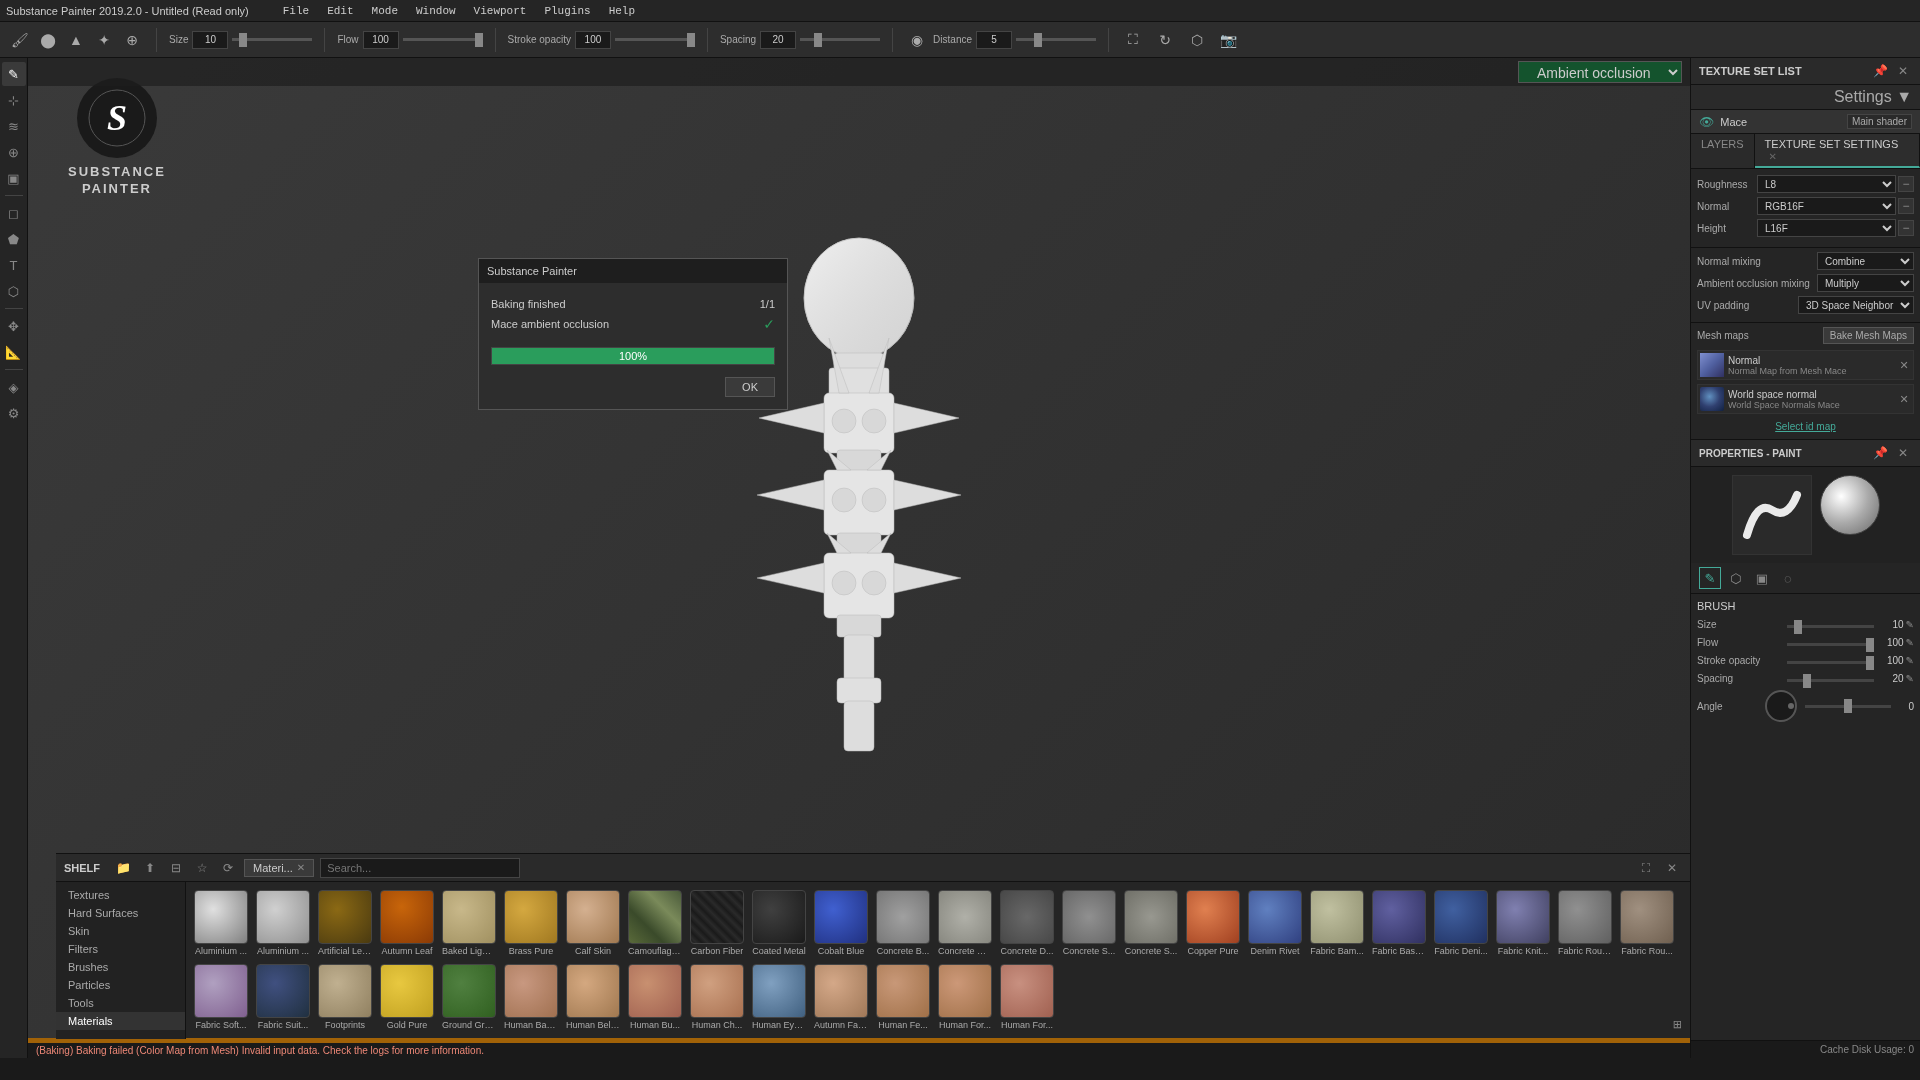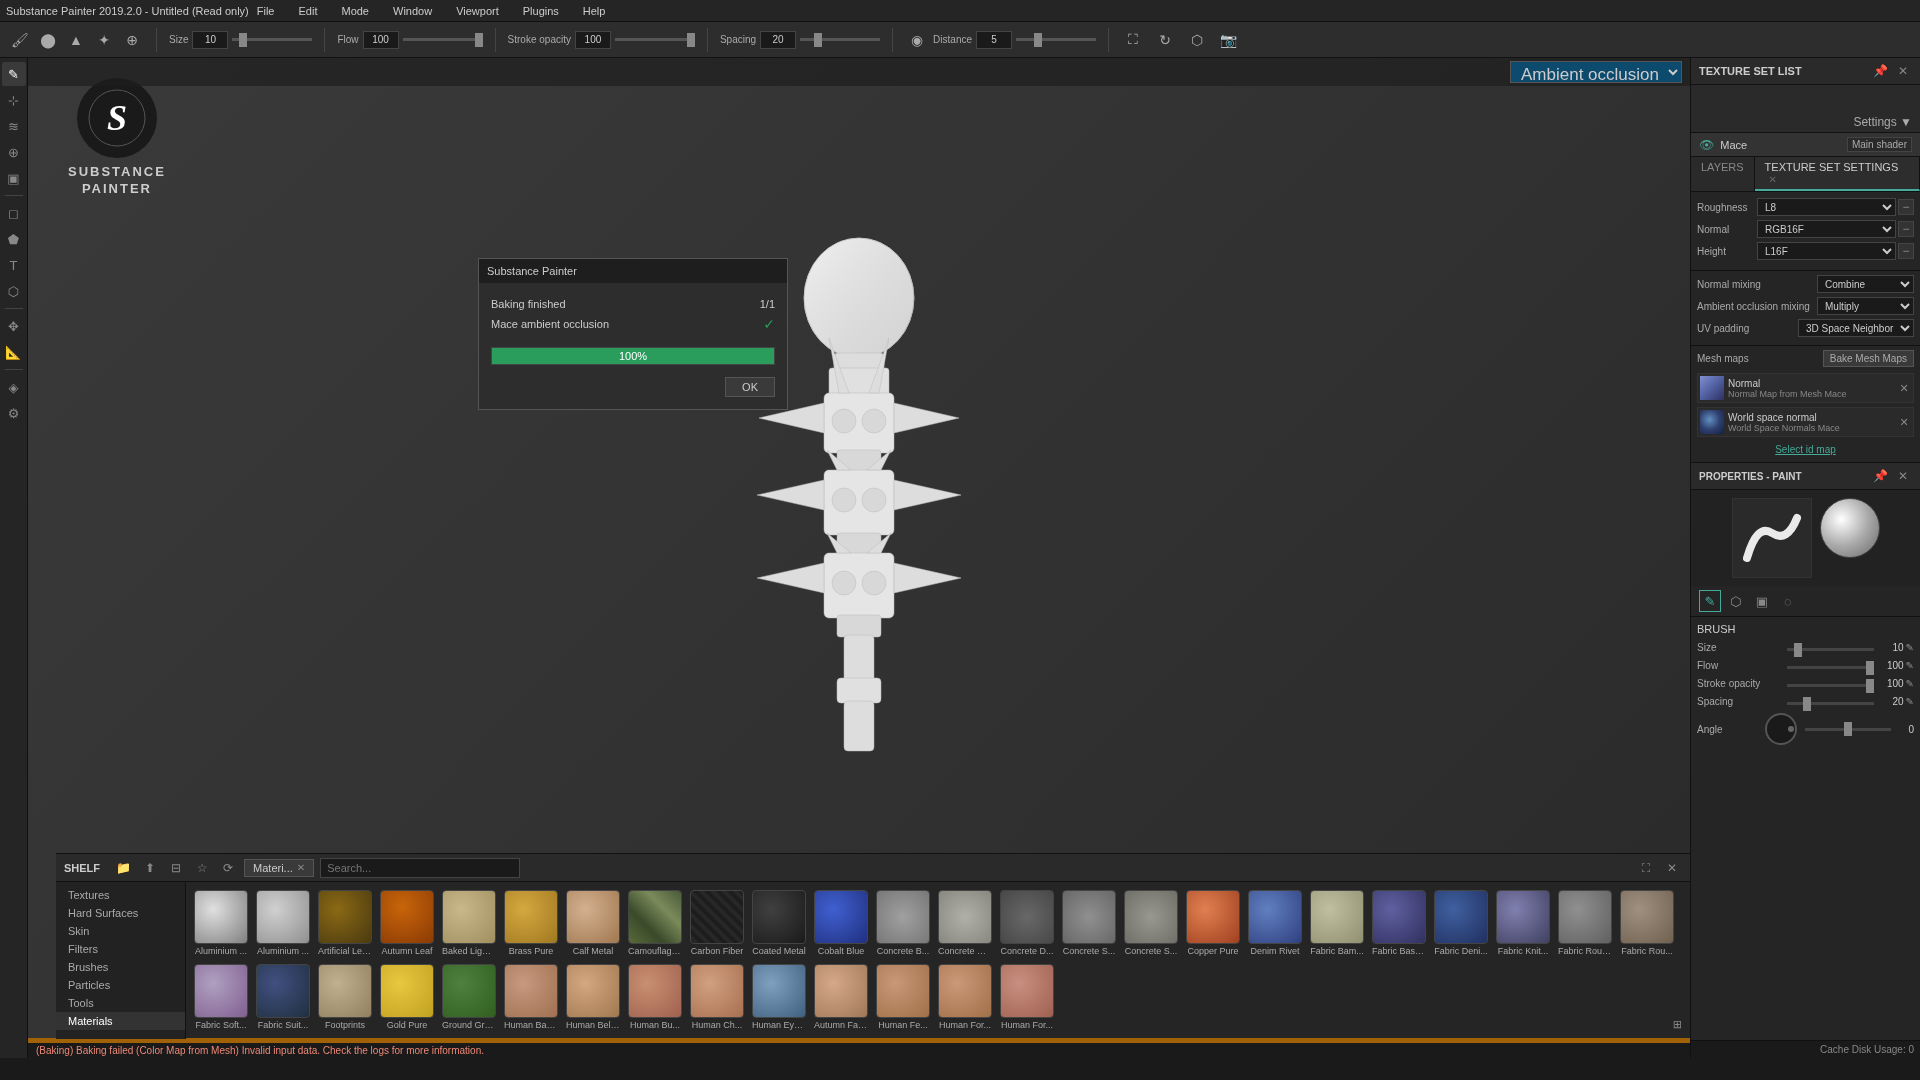--- a/index.html
+++ b/index.html
@@ -1,19 +1,19 @@
 <!DOCTYPE html>
 <html><head>
   <meta charset="utf-8">
   <style>
     * { margin: 0; padding: 0; box-sizing: border-box; }
     body { width: 1920px; height: 1080px; background: #1a1a1a; font-family: 'Segoe UI', Arial, sans-serif; font-size: 11px; color: #ccc; overflow: hidden; }
     #titlebar { background: #252525; height: 22px; display: flex; align-items: center; padding: 0 6px; border-bottom: 1px solid #111; }
     #titlebar .app-name { color: #ccc; font-size: 11px; }
-    .menu-items { display: flex; gap: 8px; margin-left: 0; }
+    .menu-items { display: flex; gap: 2px; margin-left: 26px; font-family: Liberation Mono, monospace; }
     .menu-item { padding: 2px 8px; color: #ccc; font-size: 11px; cursor: pointer; }
 
     #toolbar { background: #2d2d2d; height: 36px; display: flex; align-items: center; padding: 0 8px; gap: 8px; border-bottom: 1px solid #111; }
     .toolbar-group { display: flex; align-items: center; gap: 4px; }
     .toolbar-label { color: #aaa; font-size: 10px; }
     .toolbar-value { background: #1a1a1a; border: 1px solid #444; color: #ccc; font-size: 10px; width: 36px; height: 18px; text-align: center; padding: 0 2px; }
     .toolbar-slider { -webkit-appearance: none; width: 80px; height: 3px; background: #555; outline: none; }
     .toolbar-slider::-webkit-slider-thumb { -webkit-appearance: none; width: 8px; height: 14px; background: #888; cursor: pointer; }
     .toolbar-divider { width: 1px; height: 24px; background: #444; margin: 0 4px; }
     .toolbar-icon-btn { width: 24px; height: 24px; display: flex; align-items: center; justify-content: center; background: none; border: none; color: #aaa; cursor: pointer; font-size: 14px; }
@@ -34,21 +34,21 @@
     
     #sp-logo { position: absolute; top: 20px; left: 40px; display: flex; flex-direction: column; align-items: center; z-index: 2; }
     .sp-logo-circle { width: 80px; height: 80px; border-radius: 50%; background: #1a1a1a; display: flex; align-items: center; justify-content: center; margin-bottom: 6px; }
     .sp-logo-text { color: #ccc; font-size: 13px; font-weight: 600; letter-spacing: 2px; text-align: center; line-height: 1.3; }
 
     
     #mace-render { position: absolute; top: 0; left: 0; right: 0; bottom: 0; display: flex; align-items: center; justify-content: center; }
 
     
     #viewport-top { position: absolute; top: 0; left: 0; right: 0; height: 28px; display: flex; align-items: center; justify-content: flex-end; padding: 0 8px; background: rgba(30,30,30,0.7); z-index: 10; }
-    .viewport-dropdown { background: #0c4a6e; border: 1px solid #555; color: #ccc; font-size: 17px; padding: 2px 6px; cursor: pointer; height: 22px; }
+    .viewport-dropdown { background: #14532d; border: 1px solid #555; color: #ccc; font-size: 14px; padding: 2px 14px; cursor: pointer; height: 22px; }
 
     
     #baking-dialog { position: absolute; top: 200px; left: 450px; width: 310px; background: #2d2d2d; border: 1px solid #555; z-index: 20; }
     .dialog-titlebar { background: #1e1e1e; padding: 6px 8px; color: #ccc; font-size: 11px; display: flex; align-items: center; justify-content: space-between; }
     .dialog-content { padding: 12px; }
     .dialog-row { display: flex; align-items: center; justify-content: space-between; padding: 3px 0; font-size: 11px; color: #ccc; }
     .dialog-progress { height: 18px; background: #b91c1c; border: 1px solid #444; margin: 12px 0 8px 0; position: relative; overflow: hidden; }
     .dialog-progress-fill { height: 100%; background: #2a9d5c; width: 100%; display: flex; align-items: center; justify-content: center; }
     .dialog-progress-text { color: #fff; font-size: 11px; position: absolute; left: 50%; top: 50%; transform: translate(-50%, -50%); }
     .dialog-buttons { display: flex; justify-content: flex-end; padding: 4px 0 0 0; }
@@ -126,21 +126,21 @@
     
     #right-panel { width: 230px; background: #252525; border-left: 1px solid #111; display: flex; flex-direction: column; overflow: hidden; }
 
     
     #tsl-header { background: #2a2a2a; padding: 4px 8px; display: flex; align-items: center; justify-content: space-between; border-bottom: 1px solid #111; }
     #tsl-title { color: #ccc; font-size: 11px; font-weight: 600; }
     .tsl-icons { display: flex; gap: 4px; }
     .panel-icon { color: #888; cursor: pointer; font-size: 12px; width: 18px; height: 18px; display: flex; align-items: center; justify-content: center; }
 
     #tsl-settings-bar { display: flex; align-items: center; justify-content: flex-end; padding: 3px 8px; background: #2a2a2a; border-bottom: 1px solid #111; }
-    .settings-btn { color: #aaa; font-size: 12px; cursor: pointer; display: flex; align-items: center; gap: 2px; margin-top: 27px; }
+    .settings-btn { color: #aaa; font-size: 16px; cursor: pointer; display: flex; align-items: center; gap: 2px; }
 
     #tsl-item { display: flex; align-items: center; padding: 4px 8px; gap: 6px; background: #333; border-bottom: 1px solid #111; }
     .tsl-eye { color: #4a9; cursor: pointer; font-size: 12px; }
     .tsl-name { color: #ccc; font-size: 11px; flex: 1; }
     .tsl-shader { background: #2a2a2a; border: 1px solid #444; color: #aaa; font-size: 10px; padding: 1px 4px; cursor: pointer; }
 
     
     #tss-tabs { display: flex; background: #2a2a2a; border-bottom: 1px solid #111; }
     .tss-tab { padding: 4px 10px; font-size: 11px; color: #888; cursor: pointer; border-right: 1px solid #111; }
     .tss-tab.active { color: #ccc; background: #2d2d2d; border-bottom: 2px solid #4a9; }
@@ -471,21 +471,21 @@
             <div class="material-item">
               <div class="material-thumb mat-baked-light"></div>
               <div class="material-name">Baked Light...</div>
             </div>
             <div class="material-item">
               <div class="material-thumb mat-brass-pure"></div>
               <div class="material-name">Brass Pure</div>
             </div>
             <div class="material-item">
               <div class="material-thumb mat-calf-skin"></div>
-              <div class="material-name">Calf Metal</div>
+              <div class="material-name">Calf Skin</div>
             </div>
             <div class="material-item">
               <div class="material-thumb mat-camouflage"></div>
               <div class="material-name">Camouflage...</div>
             </div>
             <div class="material-item">
               <div class="material-thumb mat-carbon-fiber"></div>
               <div class="material-name">Carbon Fiber</div>
             </div>
             <div class="material-item">

